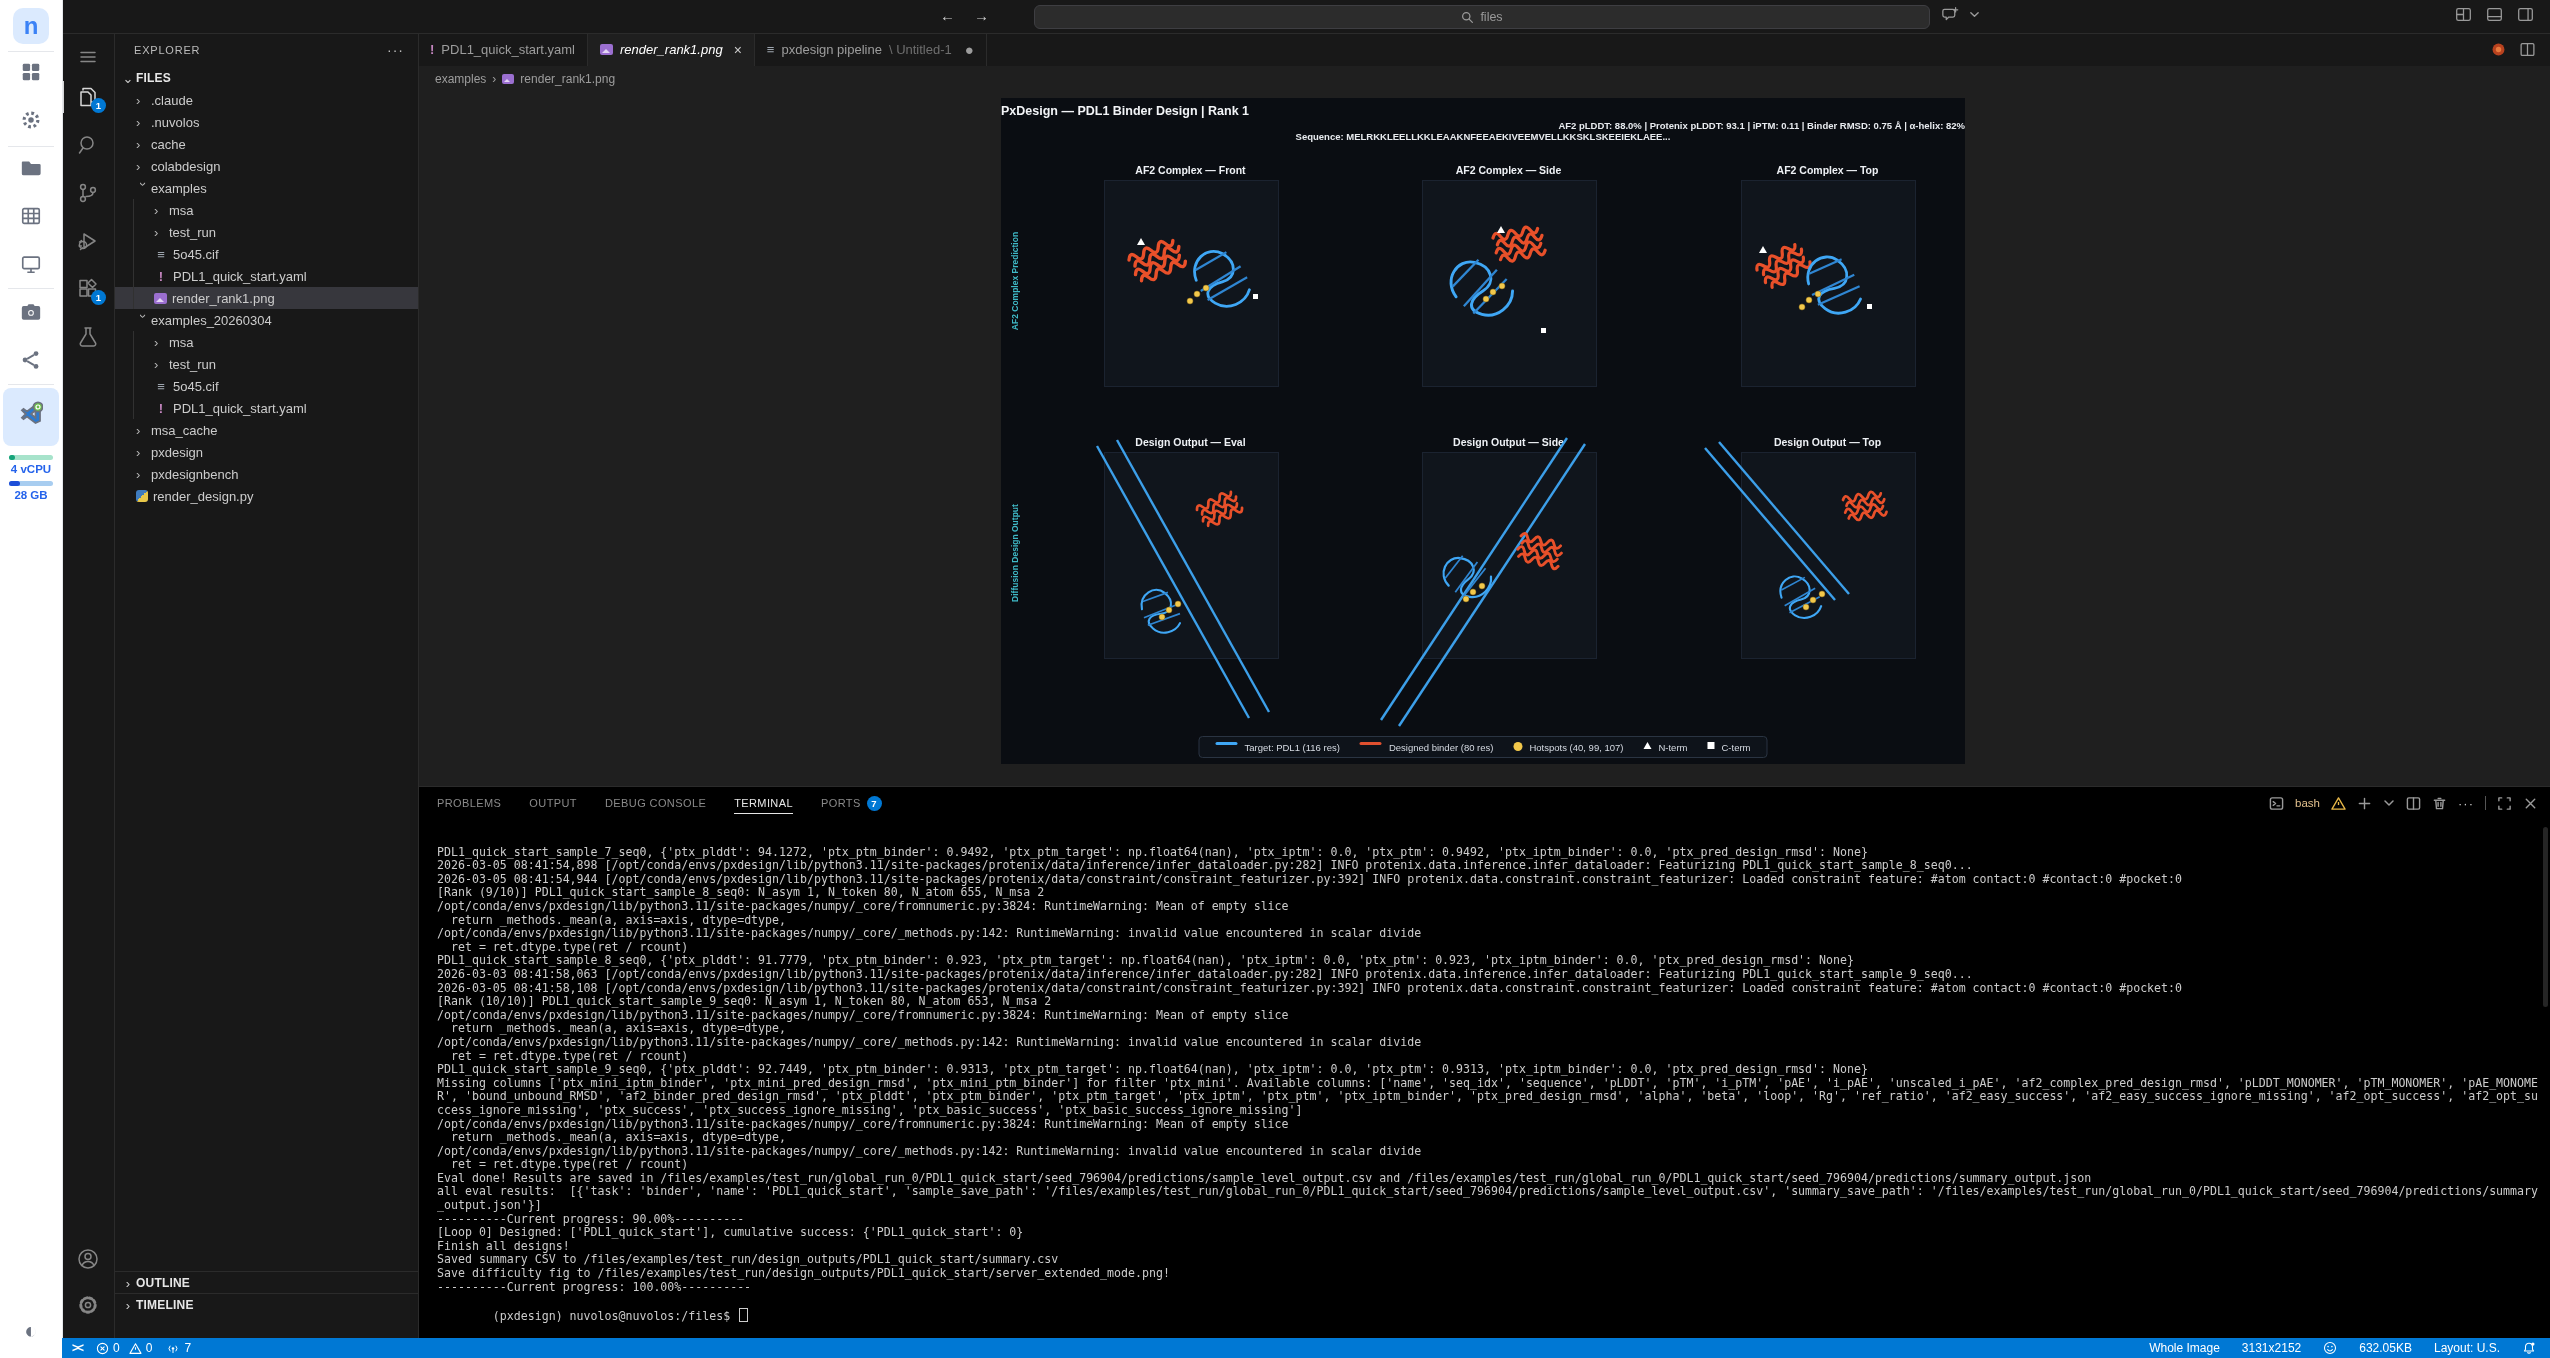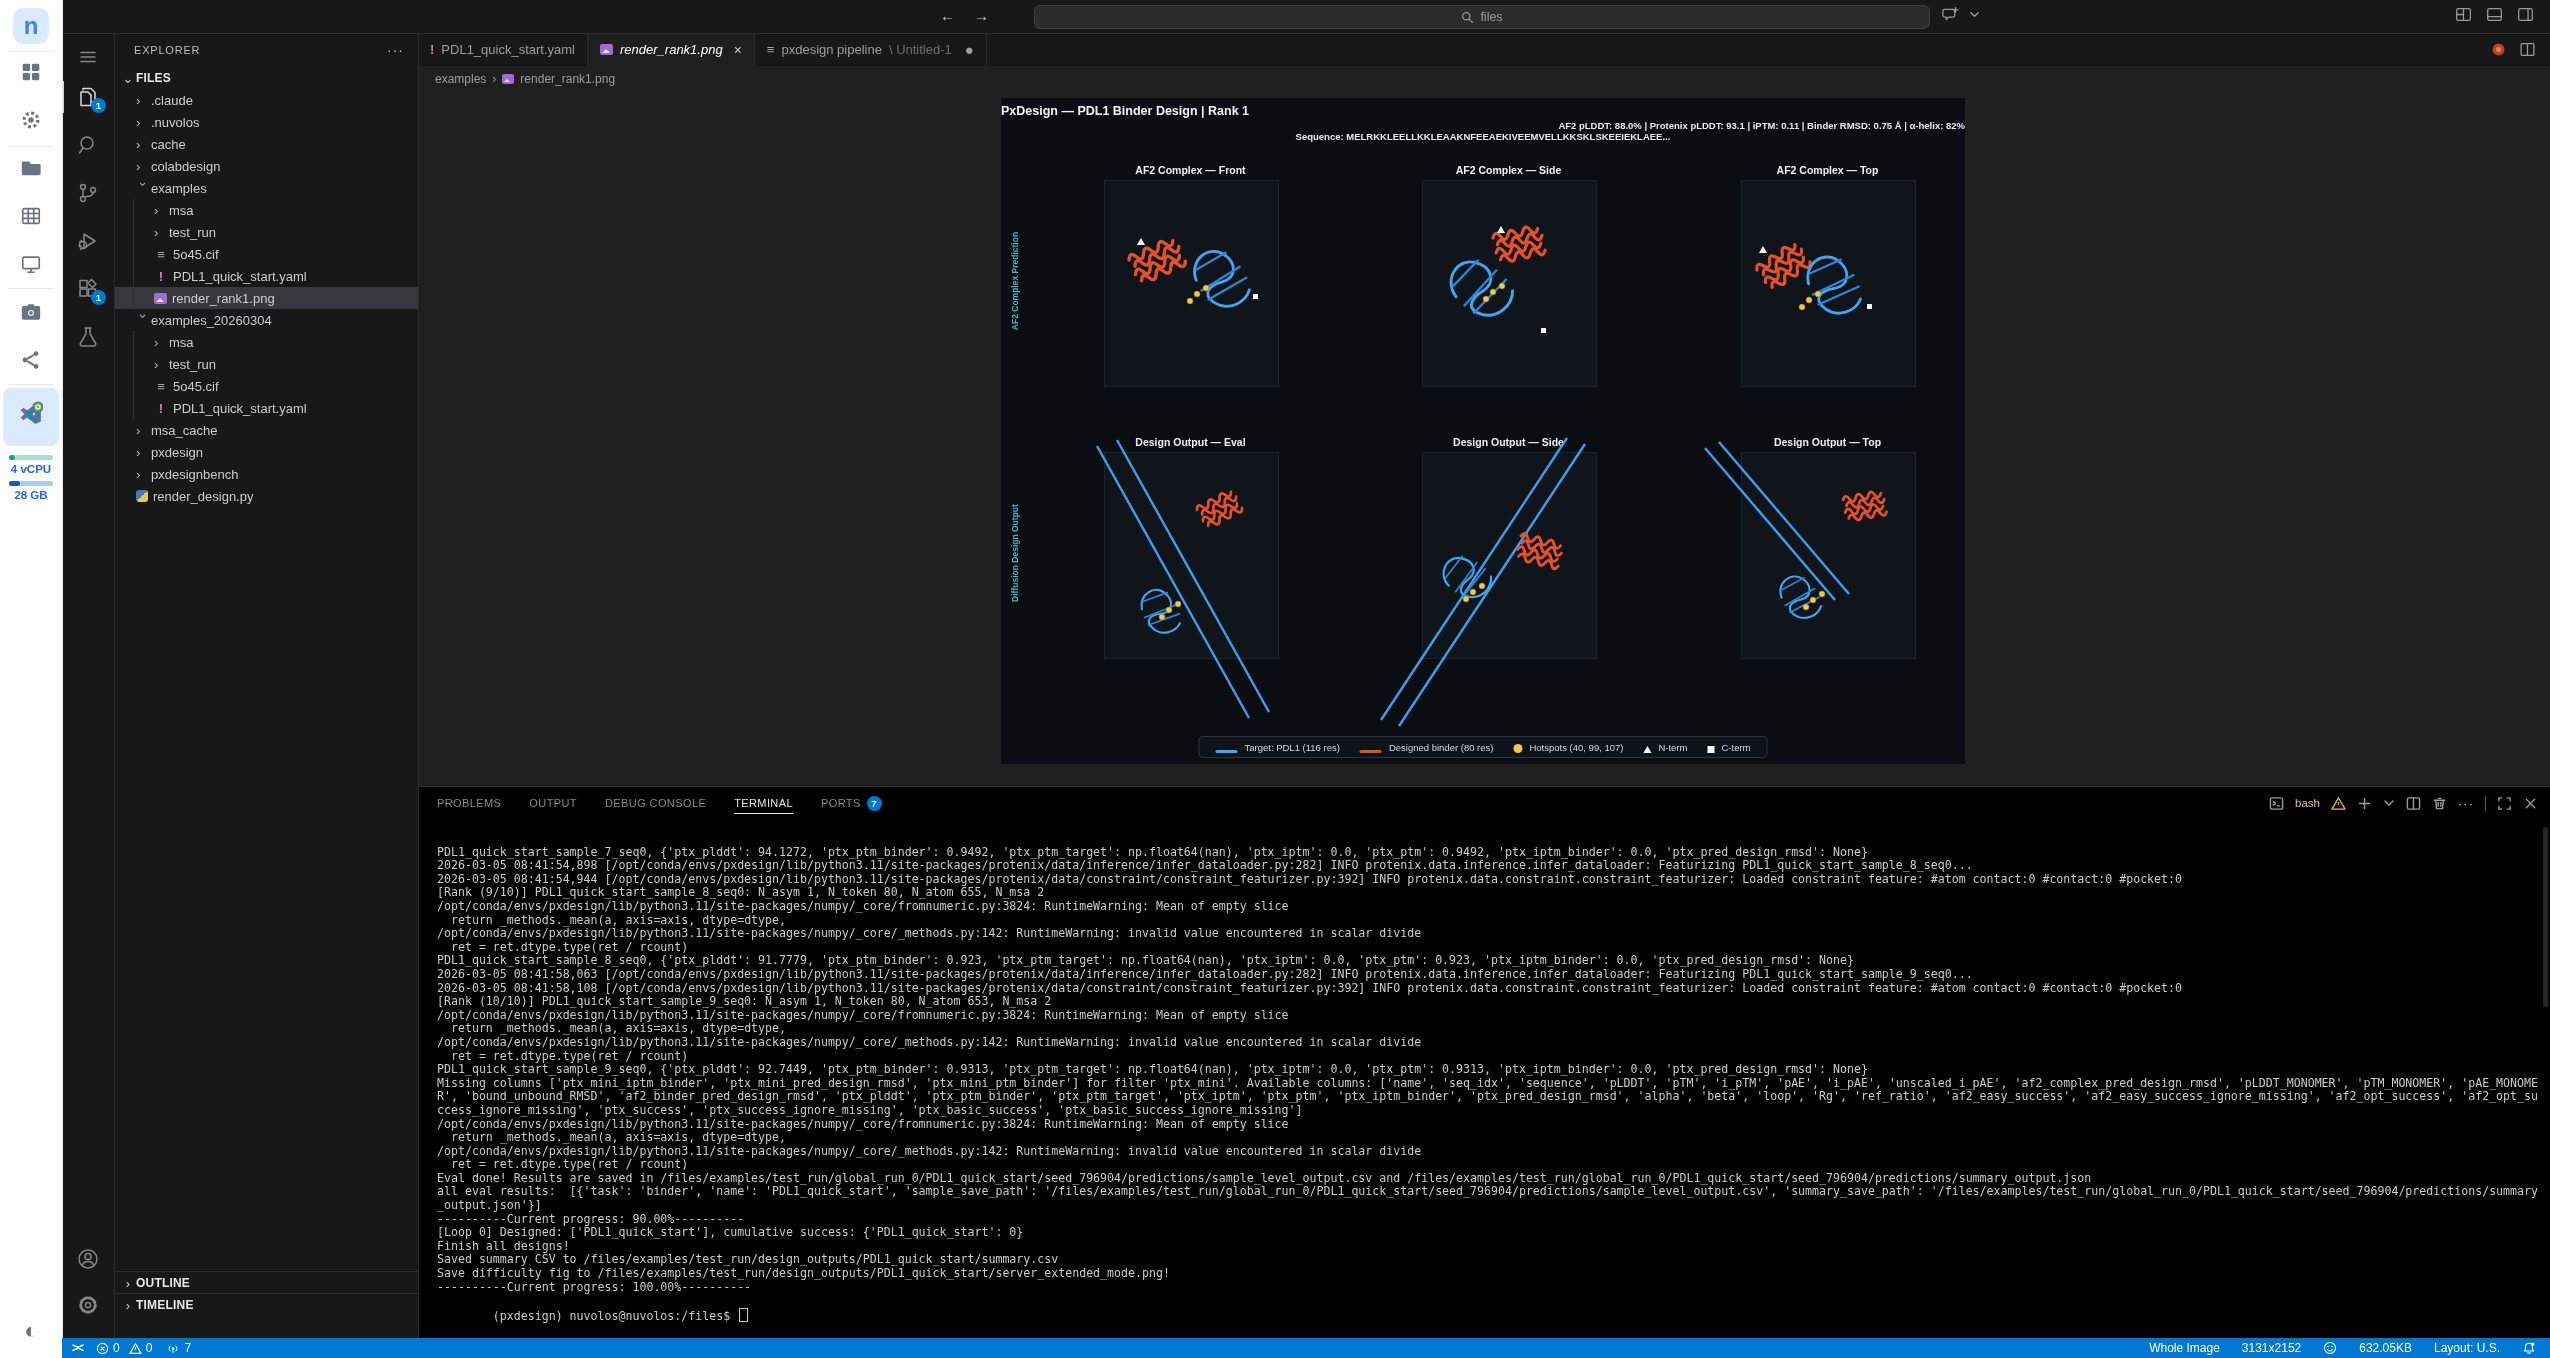--- a/index.html
+++ b/index.html
@@ -96,21 +96,21 @@
   .vw-title{position:absolute;left:0;right:0;top:6px;text-align:left;color:#f2f4f7;font-size:12.5px;font-weight:bold;}
   .vw-metrics{position:absolute;left:0;right:0;top:22px;text-align:right;color:#e8ebef;font-size:9.5px;font-weight:bold;}
   .vw-seq{position:absolute;left:0;right:0;top:33px;text-align:center;color:#e8ebef;font-size:9.5px;font-weight:bold;}
   .vw-panel{position:absolute;width:173px;height:205px;background:#10151c;border:1px solid #1b2330;}
   .vw-ptitle{position:absolute;width:173px;text-align:center;color:#eef1f5;font-size:10.5px;font-weight:bold;}
   .vw-vlabel{position:absolute;color:#3fb9c6;font-size:8.5px;font-weight:bold;transform:rotate(-90deg);
              transform-origin:center;white-space:nowrap;width:200px;text-align:center;}
   #vw-svg{position:absolute;left:0;top:0;}
   #legend{position:absolute;left:50%;transform:translateX(-50%);top:638px;height:20px;display:flex;align-items:center;
           gap:20px;padding:0 16px;background:#0e131a;border:1px solid #2a3442;border-radius:4px;}
-  .lg-item{display:flex;align-items:flex-end;gap:7px;color:#d6dbe3;font-size:9.5px;white-space:nowrap;}
+  .lg-item{display:flex;align-items:flex-start;gap:7px;color:#d6dbe3;font-size:9.5px;white-space:nowrap;}
   .lg-key{display:inline-block;}
   .lg-key[data-key="line-blue"]{width:22px;height:3px;border-radius:2px;background:#3fa7f5;}
   .lg-key[data-key="line-orange"]{width:22px;height:3px;border-radius:2px;background:#e0502f;}
   .lg-key[data-key="dot-yellow"]{width:9px;height:9px;border-radius:50%;background:#f2c84b;}
   .lg-key[data-key="tri-white"]{width:0;height:0;border-left:4px solid transparent;border-right:4px solid transparent;
       border-bottom:7px solid #ffffff;}
   .lg-key[data-key="sq-white"]{width:7px;height:7px;background:#ffffff;}
 
   
   #panel{position:absolute;left:418px;top:786px;right:0;height:552px;background:#000000;border-top:1px solid #2b2b2b;z-index:6;}
@@ -625,21 +625,21 @@
       <div>
           <div class="term-line">PDL1_quick_start_sample_7_seq0, {'ptx_plddt': 94.1272, 'ptx_ptm_binder': 0.9492, 'ptx_ptm_target': np.float64(nan), 'ptx_iptm': 0.0, 'ptx_ptm': 0.9492, 'ptx_iptm_binder': 0.0, 'ptx_pred_design_rmsd': None}</div>
           <div class="term-line">2026-03-05 08:41:54,898 [/opt/conda/envs/pxdesign/lib/python3.11/site-packages/protenix/data/inference/infer_dataloader.py:282] INFO protenix.data.inference.infer_dataloader: Featurizing PDL1_quick_start_sample_8_seq0...</div>
           <div class="term-line">2026-03-05 08:41:54,944 [/opt/conda/envs/pxdesign/lib/python3.11/site-packages/protenix/data/constraint/constraint_featurizer.py:392] INFO protenix.data.constraint.constraint_featurizer: Loaded constraint feature: #atom contact:0 #contact:0 #pocket:0</div>
           <div class="term-line">[Rank (9/10)] PDL1_quick_start_sample_8_seq0: N_asym 1, N_token 80, N_atom 655, N_msa 2</div>
           <div class="term-line">/opt/conda/envs/pxdesign/lib/python3.11/site-packages/numpy/_core/fromnumeric.py:3824: RuntimeWarning: Mean of empty slice</div>
           <div class="term-line">  return _methods._mean(a, axis=axis, dtype=dtype,</div>
           <div class="term-line">/opt/conda/envs/pxdesign/lib/python3.11/site-packages/numpy/_core/_methods.py:142: RuntimeWarning: invalid value encountered in scalar divide</div>
           <div class="term-line">  ret = ret.dtype.type(ret / rcount)</div>
           <div class="term-line">PDL1_quick_start_sample_8_seq0, {'ptx_plddt': 91.7779, 'ptx_ptm_binder': 0.923, 'ptx_ptm_target': np.float64(nan), 'ptx_iptm': 0.0, 'ptx_ptm': 0.923, 'ptx_iptm_binder': 0.0, 'ptx_pred_design_rmsd': None}</div>
-          <div class="term-line">2026-03-05 08:41:58,063 [/opt/conda/envs/pxdesign/lib/python3.11/site-packages/protenix/data/inference/infer_dataloader.py:282] INFO protenix.data.inference.infer_dataloader: Featurizing PDL1_quick_start_sample_9_seq0...</div>
+          <div class="term-line">2026-03-03 08:41:58,063 [/opt/conda/envs/pxdesign/lib/python3.11/site-packages/protenix/data/inference/infer_dataloader.py:282] INFO protenix.data.inference.infer_dataloader: Featurizing PDL1_quick_start_sample_9_seq0...</div>
           <div class="term-line">2026-03-05 08:41:58,108 [/opt/conda/envs/pxdesign/lib/python3.11/site-packages/protenix/data/constraint/constraint_featurizer.py:392] INFO protenix.data.constraint.constraint_featurizer: Loaded constraint feature: #atom contact:0 #contact:0 #pocket:0</div>
           <div class="term-line">[Rank (10/10)] PDL1_quick_start_sample_9_seq0: N_asym 1, N_token 80, N_atom 653, N_msa 2</div>
           <div class="term-line">/opt/conda/envs/pxdesign/lib/python3.11/site-packages/numpy/_core/fromnumeric.py:3824: RuntimeWarning: Mean of empty slice</div>
           <div class="term-line">  return _methods._mean(a, axis=axis, dtype=dtype,</div>
           <div class="term-line">/opt/conda/envs/pxdesign/lib/python3.11/site-packages/numpy/_core/_methods.py:142: RuntimeWarning: invalid value encountered in scalar divide</div>
           <div class="term-line">  ret = ret.dtype.type(ret / rcount)</div>
           <div class="term-line">PDL1_quick_start_sample_9_seq0, {'ptx_plddt': 92.7449, 'ptx_ptm_binder': 0.9313, 'ptx_ptm_target': np.float64(nan), 'ptx_iptm': 0.0, 'ptx_ptm': 0.9313, 'ptx_iptm_binder': 0.0, 'ptx_pred_design_rmsd': None}</div>
           <div class="term-line">Missing columns ['ptx_mini_iptm_binder', 'ptx_mini_pred_design_rmsd', 'ptx_mini_ptm_binder'] for filter 'ptx_mini'. Available columns: ['name', 'seq_idx', 'sequence', 'pLDDT', 'pTM', 'i_pTM', 'pAE', 'i_pAE', 'unscaled_i_pAE', 'af2_complex_pred_design_rmsd', 'pLDDT_MONOMER', 'pTM_MONOMER', 'pAE_MONOMER', 'bound_unbound_RMSD', 'af2_binder_pred_design_rmsd', 'ptx_plddt', 'ptx_ptm_binder', 'ptx_ptm_target', 'ptx_iptm', 'ptx_ptm', 'ptx_iptm_binder', 'ptx_pred_design_rmsd', 'alpha', 'beta', 'loop', 'Rg', 'ref_ratio', 'af2_easy_success', 'af2_easy_success_ignore_missing', 'af2_opt_success', 'af2_opt_success_ignore_missing', 'ptx_success', 'ptx_success_ignore_missing', 'ptx_basic_success', 'ptx_basic_success_ignore_missing']</div>
           <div class="term-line">/opt/conda/envs/pxdesign/lib/python3.11/site-packages/numpy/_core/fromnumeric.py:3824: RuntimeWarning: Mean of empty slice</div>
           <div class="term-line">  return _methods._mean(a, axis=axis, dtype=dtype,</div>

